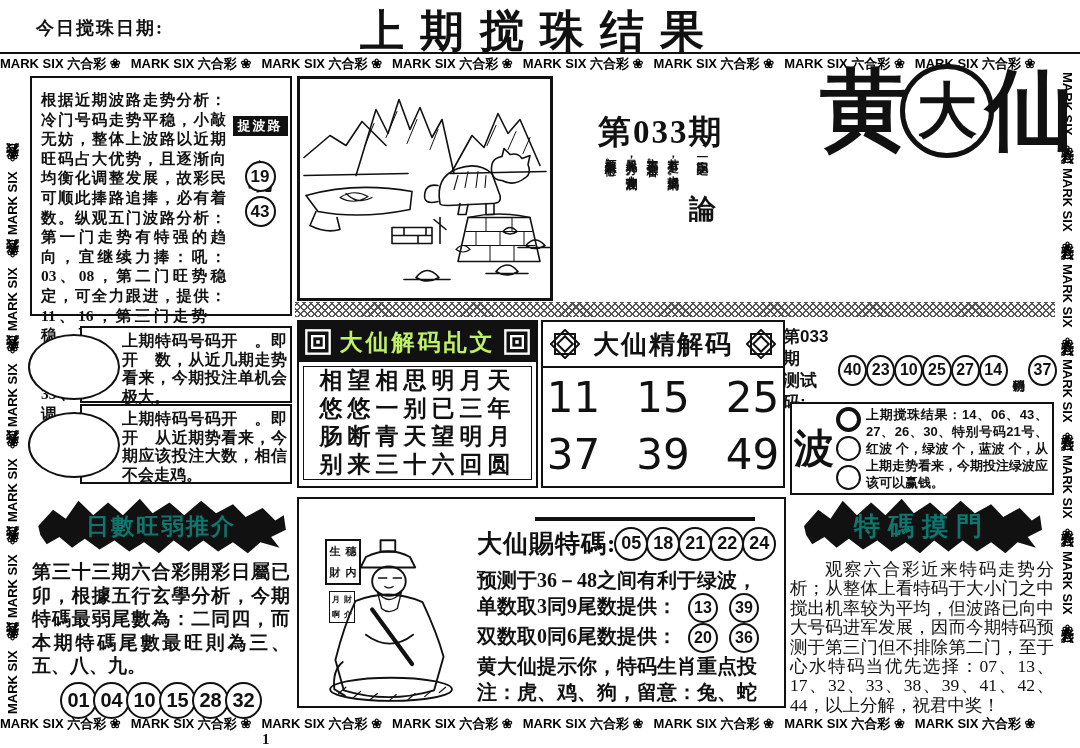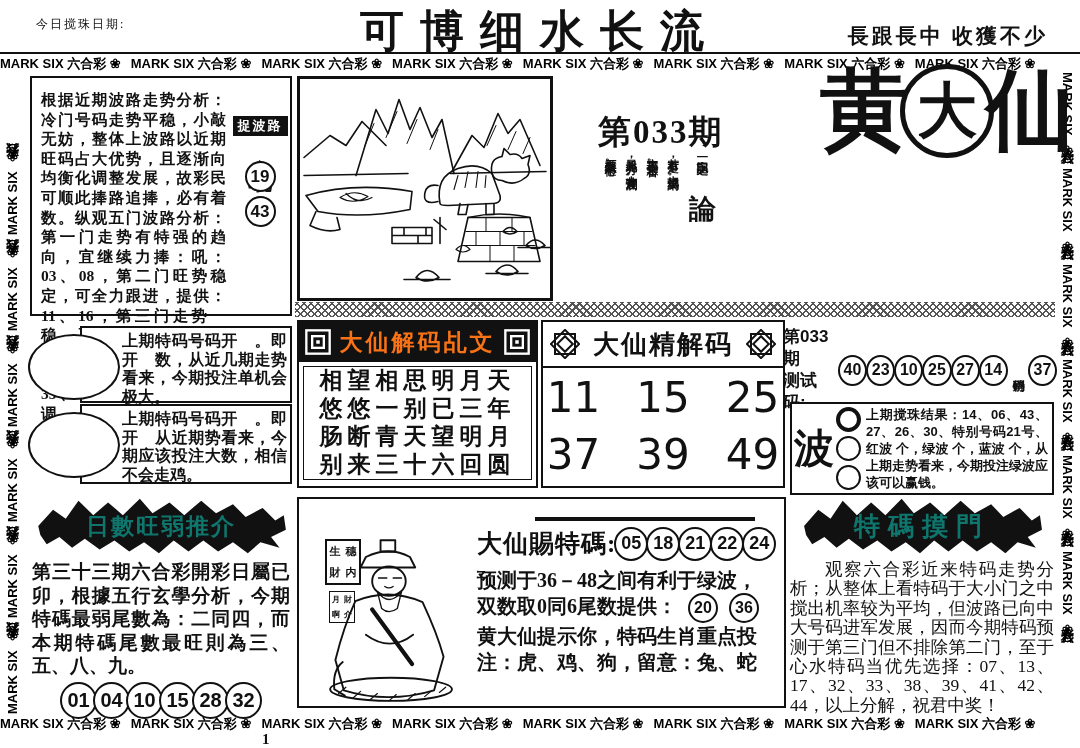--- a/index.html
+++ b/index.html
@@ -1,19 +1,19 @@
 <!DOCTYPE html>
 <html><head>
 <meta charset="utf-8">
 <style>
   html,body{margin:0;padding:0;background:#e8e8e8;}
   .page{position:relative;width:1080px;height:748px;background:#fff;color:#111;
         font-family:"Liberation Serif",serif;overflow:hidden;margin:0 auto;}
   
-  .date-label{position:absolute;left:36px;top:16px;font-size:12px;font-weight:400;letter-spacing:2px;}
+  .date-label{position:absolute;left:36px;top:16px;font-size:18px;font-weight:700;letter-spacing:2px;}
   .main-title{position:absolute;left:50%;top:2px;transform:translateX(-50%);
               font-size:44px;font-weight:900;letter-spacing:16px;white-space:nowrap;}
   .slogan{position:absolute;right:32px;top:22px;font-size:21px;font-weight:800;letter-spacing:3px;}
   
   .marq{position:absolute;overflow:hidden;white-space:nowrap;
         font-family:"Liberation Sans",sans-serif;font-weight:700;font-size:13px;color:#000;}
   .marq span{margin-right:10px;letter-spacing:0;}
   .marq-top{left:0;top:52px;width:1080px;height:20px;line-height:20px;border-top:2px solid #111;}
   .marq-bottom{left:0;top:714px;width:1080px;height:20px;line-height:20px;}
   .marq-side{top:72px;width:26px;height:642px;writing-mode:vertical-rl;line-height:26px;}
@@ -56,21 +56,21 @@
   
   .last-box{position:absolute;border:2.5px solid #111;box-sizing:border-box;background:#fff;}
   #last-a{left:80px;top:326px;width:212px;height:77px;}
   #last-b{left:80px;top:404px;width:212px;height:80px;}
   .last-box .oval{position:absolute;left:-54px;top:6px;width:88px;height:62px;border:2.5px solid #111;
                   border-radius:50%;background:#fff;}
   .last-box .txt{padding:4px 3px 0 40px;font-size:16px;font-weight:700;line-height:18.6px;text-align:justify;}
   
   #jiwen{left:297px;top:320px;width:241px;height:168px;}
   #jiwen .hdr{background:#111;height:40px;display:flex;align-items:center;justify-content:space-between;padding:0 5px;}
-  #jiwen .hdr .t{color:#f97316;font-size:23px;font-weight:800;letter-spacing:3px;white-space:nowrap;}
+  #jiwen .hdr .t{color:#bef264;font-size:23px;font-weight:800;letter-spacing:3px;white-space:nowrap;}
   #jiwen .body{border:1.5px solid #111;margin:4px;height:112px;display:flex;flex-direction:column;
                align-items:center;justify-content:center;font-size:23px;font-weight:700;
                letter-spacing:5px;line-height:28px;}
   
   #jing{left:541px;top:320px;width:244px;height:168px;}
   #jing .hdr{height:44px;border-bottom:2.5px solid #111;display:flex;align-items:center;
              justify-content:space-between;padding:0 7px;}
   #jing .hdr .t{font-size:26px;font-weight:800;letter-spacing:2px;white-space:nowrap;}
   #jing .nums{display:flex;justify-content:center;gap:36px;font-family:"DejaVu Sans",sans-serif;
               font-size:42px;font-weight:400;margin-top:4px;line-height:1.25;}
@@ -119,22 +119,21 @@
   #tips-box .bt{font-size:26px;letter-spacing:8px;}
   #tips-box .ttext{margin-top:5px;font-size:17.5px;font-weight:400;line-height:19.4px;
                    text-align:justify;text-indent:2em;}
 </style>
 </head>
 <body>
 
 <div class="page">
 
   <div class="date-label">今日搅珠日期:</div>
-  <div class="main-title">可博细水长流</div>
-  <div class="slogan">長跟長中 收獲不少</div>
+  <div class="main-title">上期搅珠结果</div>
 
   <div class="marq marq-top">
     <span>MARK SIX 六合彩 ❀</span><span>MARK SIX 六合彩 ❀</span><span>MARK SIX 六合彩 ❀</span><span>MARK SIX 六合彩 ❀</span><span>MARK SIX 六合彩 ❀</span><span>MARK SIX 六合彩 ❀</span><span>MARK SIX 六合彩 ❀</span><span>MARK SIX 六合彩 ❀</span>
   </div>
   <div class="marq marq-side marq-left">
     <span>MARK SIX 六合彩 ❀</span><span>MARK SIX 六合彩 ❀</span><span>MARK SIX 六合彩 ❀</span><span>MARK SIX 六合彩 ❀</span><span>MARK SIX 六合彩 ❀</span><span>MARK SIX 六合彩 ❀</span>
   </div>
   <div class="marq marq-side marq-right">
     <span>MARK SIX 六合彩 ❀</span><span>MARK SIX 六合彩 ❀</span><span>MARK SIX 六合彩 ❀</span><span>MARK SIX 六合彩 ❀</span><span>MARK SIX 六合彩 ❀</span><span>MARK SIX 六合彩 ❀</span>
   </div>
@@ -348,20 +347,25 @@
         <span class="glabel">大仙賜特碼:</span>
         <span class="circle gc">05</span>
         <span class="circle gc">18</span>
         <span class="circle gc">21</span>
         <span class="circle gc">22</span>
         <span class="circle gc">24</span>
       </div>
       <div class="glines">
         <div>预测于36－48之间有利于绿波，</div>
         <div>
+          <span>单数取3同9尾数提供：</span>
+          <span class="circle gc2">13</span>
+          <span class="circle gc2">39</span>
+        </div>
+        <div>
           <span>双数取0同6尾数提供：</span>
           <span class="circle gc2">20</span>
           <span class="circle gc2">36</span>
         </div>
         <div>黄大仙提示你，特码生肖重点投注：虎、鸡、狗，留意：兔、蛇</div>
       </div>
     </div>
   </div>
 
   <div id="tips-box">

